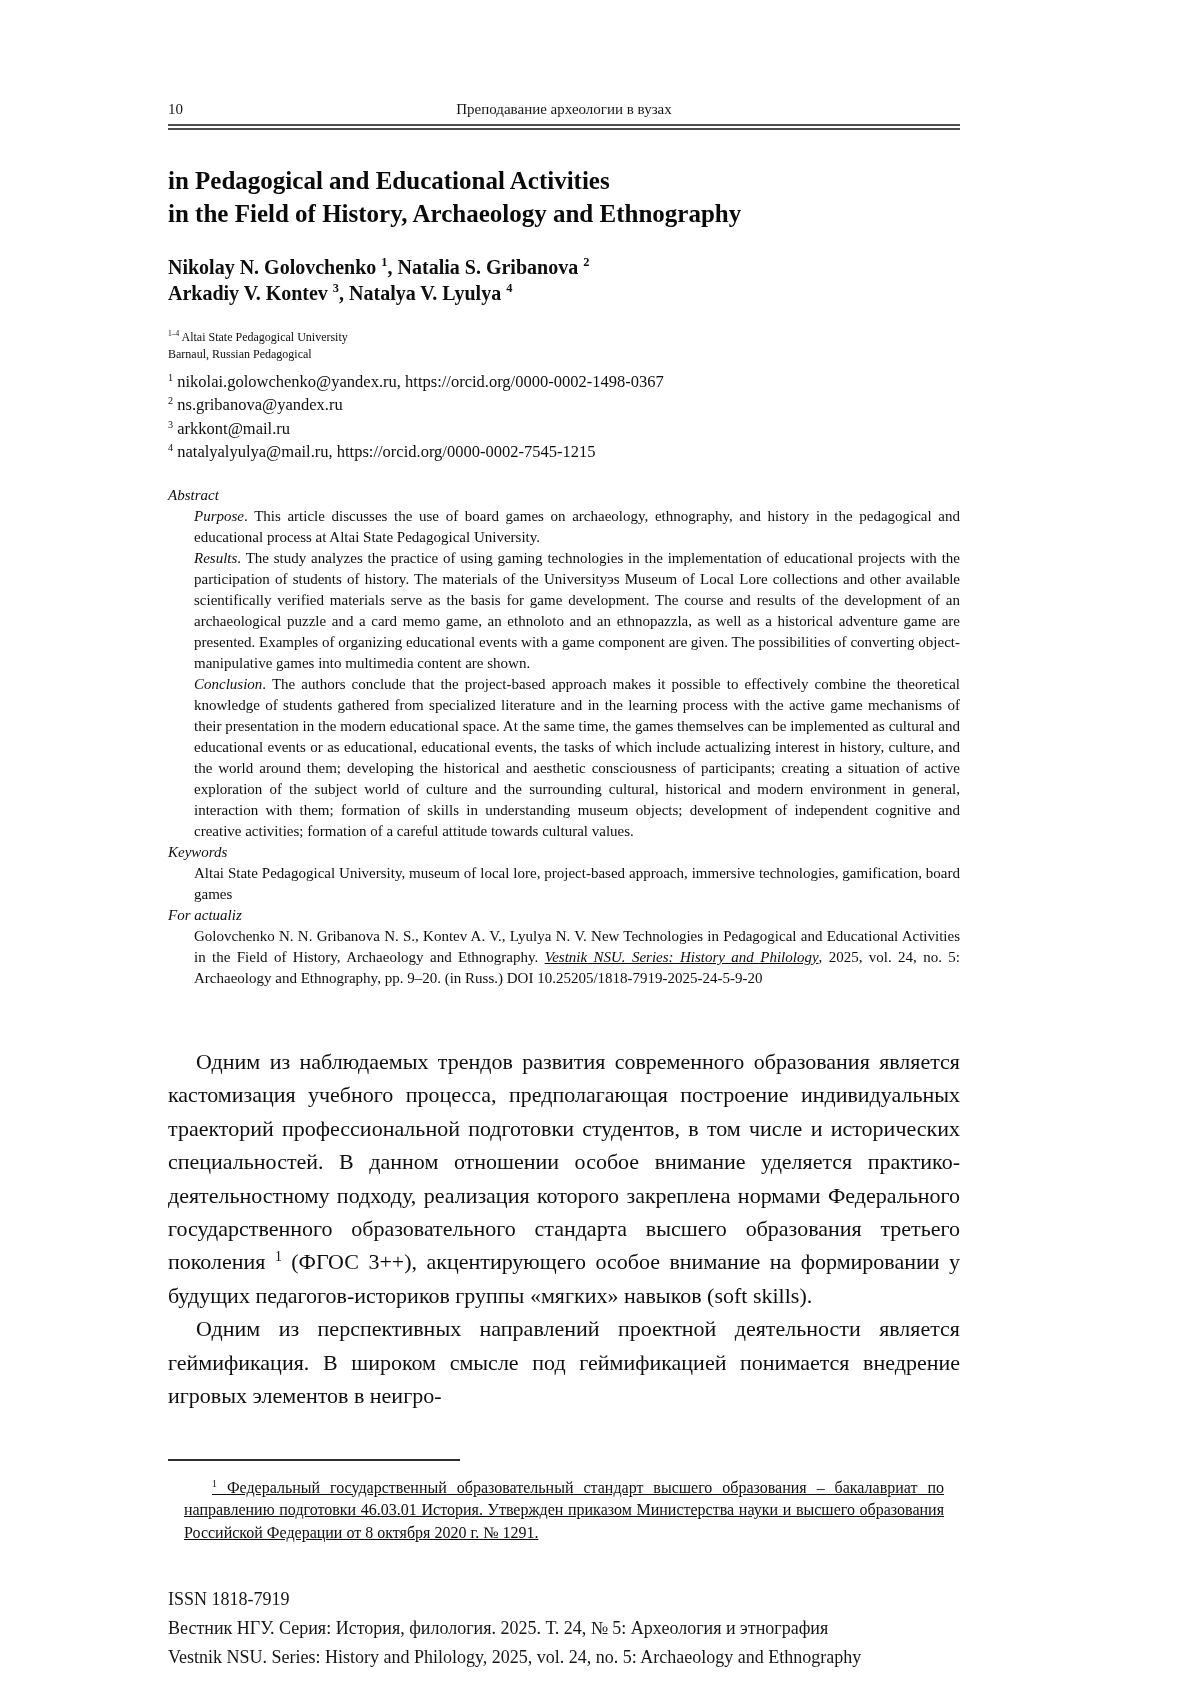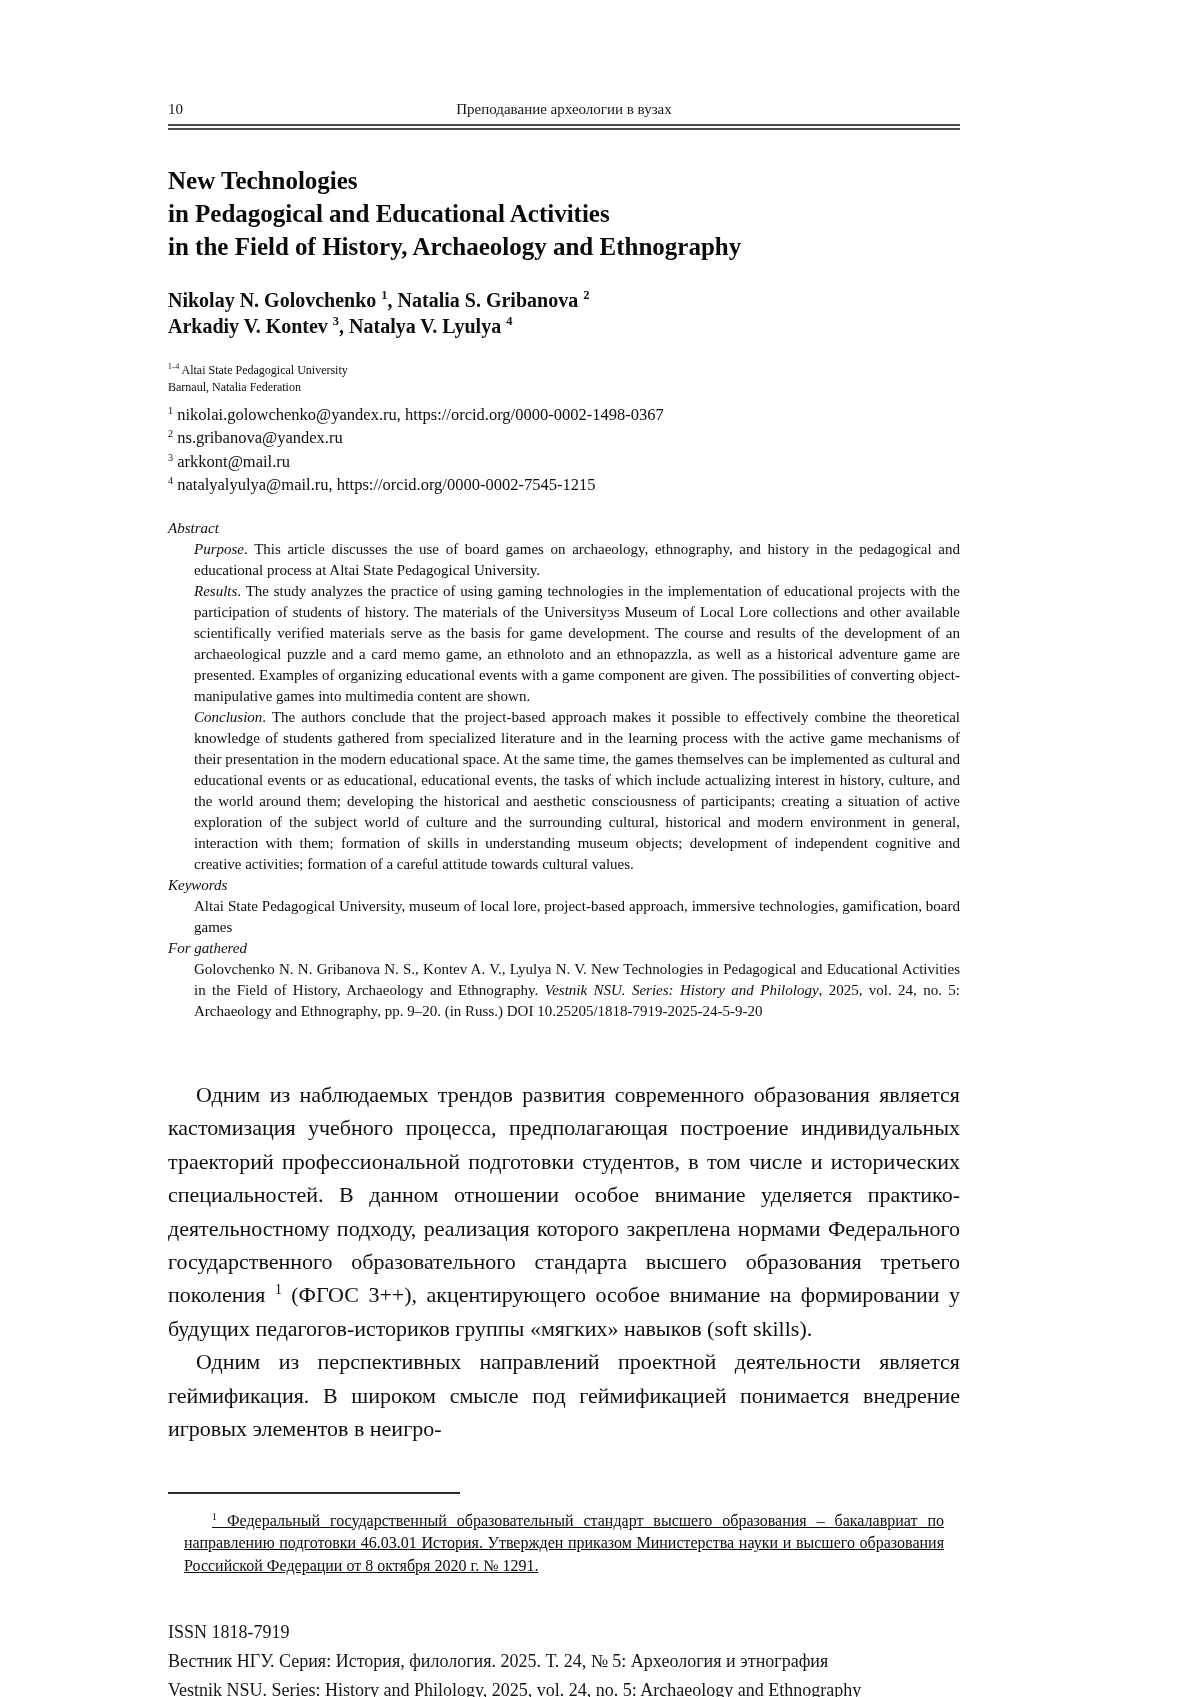--- a/index.html
+++ b/index.html
@@ -35,21 +35,21 @@
   
   .affiliation { margin-top: 22px; font-size: 12px; line-height: 1.4; }
   .affiliation div { display: block; }
   .contacts { margin-top: 8px; font-size: 16.5px; line-height: 1.4; }
   .contact-line { display: block; }
   
   .abstract { margin-top: 22px; font-size: 15px; line-height: 1.4; }
   .block-heading { font-style: italic; }
   .abs-p { margin: 0; padding-left: 26px; text-align: justify; hyphens: manual; }
   .lead { font-style: italic; }
-  .cite-journal { font-style: italic; }
+  .cite-journal { font-style: italic; text-decoration: underline; }
   
   .body-text { margin-top: 56px; font-size: 22px; line-height: 1.52; }
   .body-p { margin: 0; text-indent: 28px; text-align: justify; hyphens: manual; }
   
   .footnote { margin-top: 46px; font-size: 16px; line-height: 1.42; }
   .fn-rule { width: 292px; border: 0; border-top: 2px solid #2e2e2e; margin: 0 0 10px 0; }
   .fn-p { margin: 16px; text-indent: 28px; text-align: justify; hyphens: manual; text-decoration: underline; }
   
   .imprint { margin-top: 40px; font-size: 18px; line-height: 1.62; color: #161616; }
   .imprint div { display: block; }
@@ -59,50 +59,49 @@
 
 <div class="page">
 
   <div class="running-head">
     <span class="rh-num">10</span>
     <span class="rh-title">Преподавание археологии в вузах</span>
   </div>
   <div class="double-rule"></div>
 
   <h1 class="article-title">
-    <span>New Technologies</span>
     <span>in Pedagogical and Educational Activities</span>
     <span>in the Field of History, Archaeology and Ethnography</span>
   </h1>
 
   <div class="authors">
     <span class="authors-line"><span>Nikolay N. Golovchenko </span><sup class="s">1</sup><span>, </span><span>Natalia S. Gribanova </span><sup class="s">2</sup></span>
     <span class="authors-line"><span>Arkadiy V. Kontev </span><sup class="s">3</sup><span>, </span><span>Natalya V. Lyulya </span><sup class="s">4</sup></span>
   </div>
 
   <div class="affiliation">
     <div><sup class="s">1–4</sup><span> Altai State Pedagogical University</span></div>
-    <div>Barnaul, Natalia Federation</div>
+    <div>Barnaul, Russian Pedagogical</div>
   </div>
 
   <div class="contacts">
     <span class="contact-line"><sup class="s">1</sup><span> nikolai.golowchenko@yandex.ru, https://orcid.org/0000-0002-1498-0367</span></span>
     <span class="contact-line"><sup class="s">2</sup><span> ns.gribanova@yandex.ru</span></span>
     <span class="contact-line"><sup class="s">3</sup><span> arkkont@mail.ru</span></span>
     <span class="contact-line"><sup class="s">4</sup><span> natalyalyulya@mail.ru, https://orcid.org/0000-0002-7545-1215</span></span>
   </div>
 
   <div class="abstract">
     <div class="block-heading">Abstract</div>
     <p class="abs-p"><span class="lead">Purpose</span><span>. This article discusses the use of board games on archaeology, ethnography, and history in the pedagogical and educational process at Altai State Pedagogical University.</span></p>
     <p class="abs-p"><span class="lead">Results</span><span>. The study analyzes the practice of using gaming technologies in the implementation of educational projects with the participation of students of history. The materials of the Universityэs Museum of Local Lore collections and other available scientifically verified materials serve as the basis for game development. The course and results of the development of an archaeological puzzle and a card memo game, an ethnoloto and an ethnopazzla, as well as a histor­ical adventure game are presented. Examples of organizing educational events with a game component are given. The possibilities of converting object-manipulative games into multimedia content are shown.</span></p>
     <p class="abs-p"><span class="lead">Conclusion</span><span>. The authors conclude that the project-based approach makes it possible to effectively combine the theo­retical knowledge of students gathered from specialized literature and in the learning process with the active game mechanisms of their presentation in the modern educational space. At the same time, the games themselves can be im­plemented as cultural and educational events or as educational, educational events, the tasks of which include actualiz­ing interest in history, culture, and the world around them; developing the historical and aesthetic consciousness of participants; creating a situation of active exploration of the subject world of culture and the surrounding cultural, his­torical and modern environment in general, interaction with them; formation of skills in understanding museum ob­jects; development of independent cognitive and creative activities; formation of a careful attitude towards cultural values.</span></p>
     <div class="block-heading">Keywords</div>
     <p class="abs-p">Altai State Pedagogical University, museum of local lore, project-based approach, immersive technologies, gamification, board games</p>
-    <div class="block-heading">For gathered</div>
+    <div class="block-heading">For actualiz</div>
     <p class="abs-p"><span>Golovchenko N. N. Gribanova N. S., Kontev A. V., Lyulya N. V. New Technologies in Pedagogical and Educational Activities in the Field of History, Archaeology and Ethnography. </span><span class="cite-journal">Vestnik NSU. Series: History and Philology</span><span>, 2025, vol. 24, no. 5: Archaeology and Ethnography, pp. 9–20. (in Russ.) DOI 10.25205/1818-7919-2025-24-5-9-20</span></p>
   </div>
 
   <div class="body-text">
     <p class="body-p"><span>Одним из наблюдаемых трендов развития современного образования является кастомиза­ция учебного процесса, предполагающая построение индивидуальных траекторий профес­сиональной подготовки студентов, в том числе и исторических специальностей. В данном отношении особое внимание уделяется практико-деятельностному подходу, реализация ко­торого закреплена нормами Федерального государственного образовательного стандарта высшего образования третьего поколения </span><sup class="s">1</sup><span> (ФГОС 3++), акцентирующего особое внимание на формировании у будущих педагогов-историков группы «мягких» навыков (soft skills).</span></p>
     <p class="body-p">Одним из перспективных направлений проектной деятельности является геймификация. В широком смысле под геймификацией понимается внедрение игровых элементов в неигро-</p>
   </div>
 
   <div class="footnote">
     <hr class="fn-rule">

